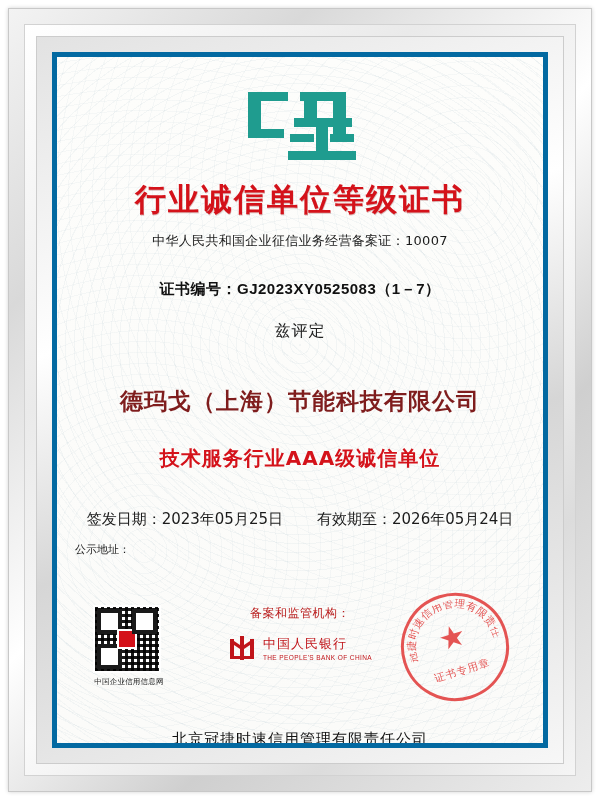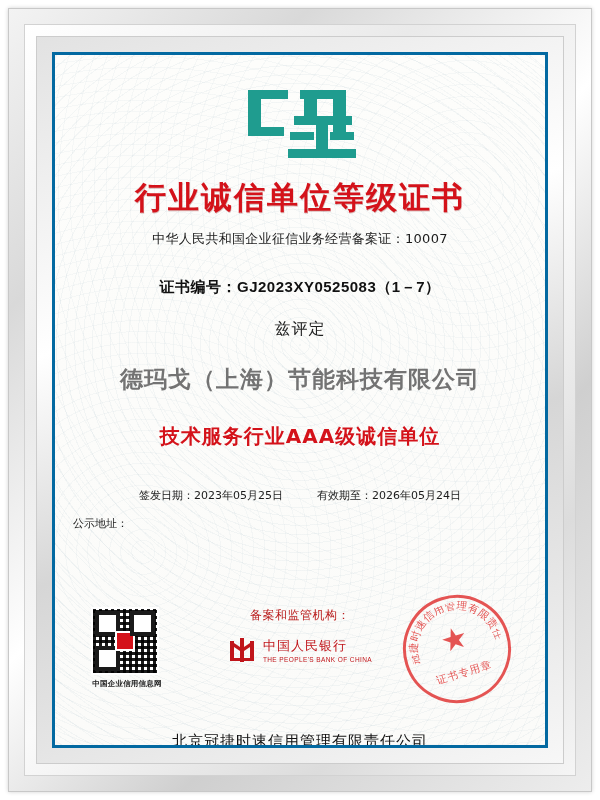--- a/index.html
+++ b/index.html
@@ -41,21 +41,21 @@
     position: absolute;
     left: 36px; top: 36px; right: 36px; bottom: 36px;
     background: linear-gradient(160deg, #e2e2e2 0%, #ffffff 35%, #d6d6d6 60%, #f7f7f7 100%);
     border: 1px solid #cccccc;
     box-sizing: border-box;
   }
   .frame-inner {
     position: absolute;
     left: 52px; top: 52px; right: 52px; bottom: 52px;
     background: #fdfdfb;
-    border: 3px solid #0369a1;
+    border: 5px solid #0369a1;
     box-sizing: border-box;
     overflow: hidden;
   }
   
   .paper-texture {
     position: absolute;
     inset: 0;
     background:
       repeating-radial-gradient(circle at 50% 42%, rgba(176,196,206,0.13) 0px, rgba(176,196,206,0.13) 1px, rgba(255,255,255,0) 1px, rgba(255,255,255,0) 9px),
       repeating-radial-gradient(circle at 18% 72%, rgba(176,196,206,0.10) 0px, rgba(176,196,206,0.10) 1px, rgba(255,255,255,0) 1px, rgba(255,255,255,0) 11px),
@@ -108,44 +108,44 @@
     letter-spacing: 0.5px;
   }
   .assessed {
     margin-top: 22px;
     font-family: "DejaVu Sans", "Liberation Sans", sans-serif;
     font-size: 16px;
     color: #222222;
     letter-spacing: 1px;
   }
   .company {
-    margin-top: 24px;
+    margin-top: 44px;
     font-family: "DejaVu Sans", "Liberation Sans", sans-serif;
     font-size: 23px;
     font-weight: bold;
-    color: #737373;
+    color: #7f1d1d;
     letter-spacing: 1px;
   }
   .grade {
     margin-top: 28px;
     font-family: "DejaVu Sans", "Liberation Sans", sans-serif;
     font-size: 20px;
     font-weight: bold;
     color: #d4121a;
     letter-spacing: 1px;
   }
 
   
   .dates {
     margin-top: 38px;
     display: flex;
     justify-content: center;
     gap: 34px;
     font-family: "DejaVu Sans", "Liberation Sans", sans-serif;
-    font-size: 11px;
+    font-size: 15px;
     color: #1b1b1b;
   }
 
   
   .urls {
     margin-top: 12px;
     display: flex;
     align-items: flex-start;
     gap: 20px;
     font-family: "DejaVu Sans", "Liberation Sans", sans-serif;
@@ -200,21 +200,20 @@
     width: 16px; height: 16px;
     background: #d4121a;
     border: 2px solid #ffffff;
   }
   .qr-caption {
     margin-top: 4px;
     font-size: 7.5px;
     color: #222222;
     font-family: "DejaVu Sans", "Liberation Sans", sans-serif;
     letter-spacing: 0.2px;
-    font-weight: bold;
   }
 
   .supervisor {
     position: absolute;
     left: 0; right: 0;
     top: 0;
     text-align: center;
   }
   .supervisor-label {
     font-family: "DejaVu Sans", "Liberation Sans", sans-serif;

